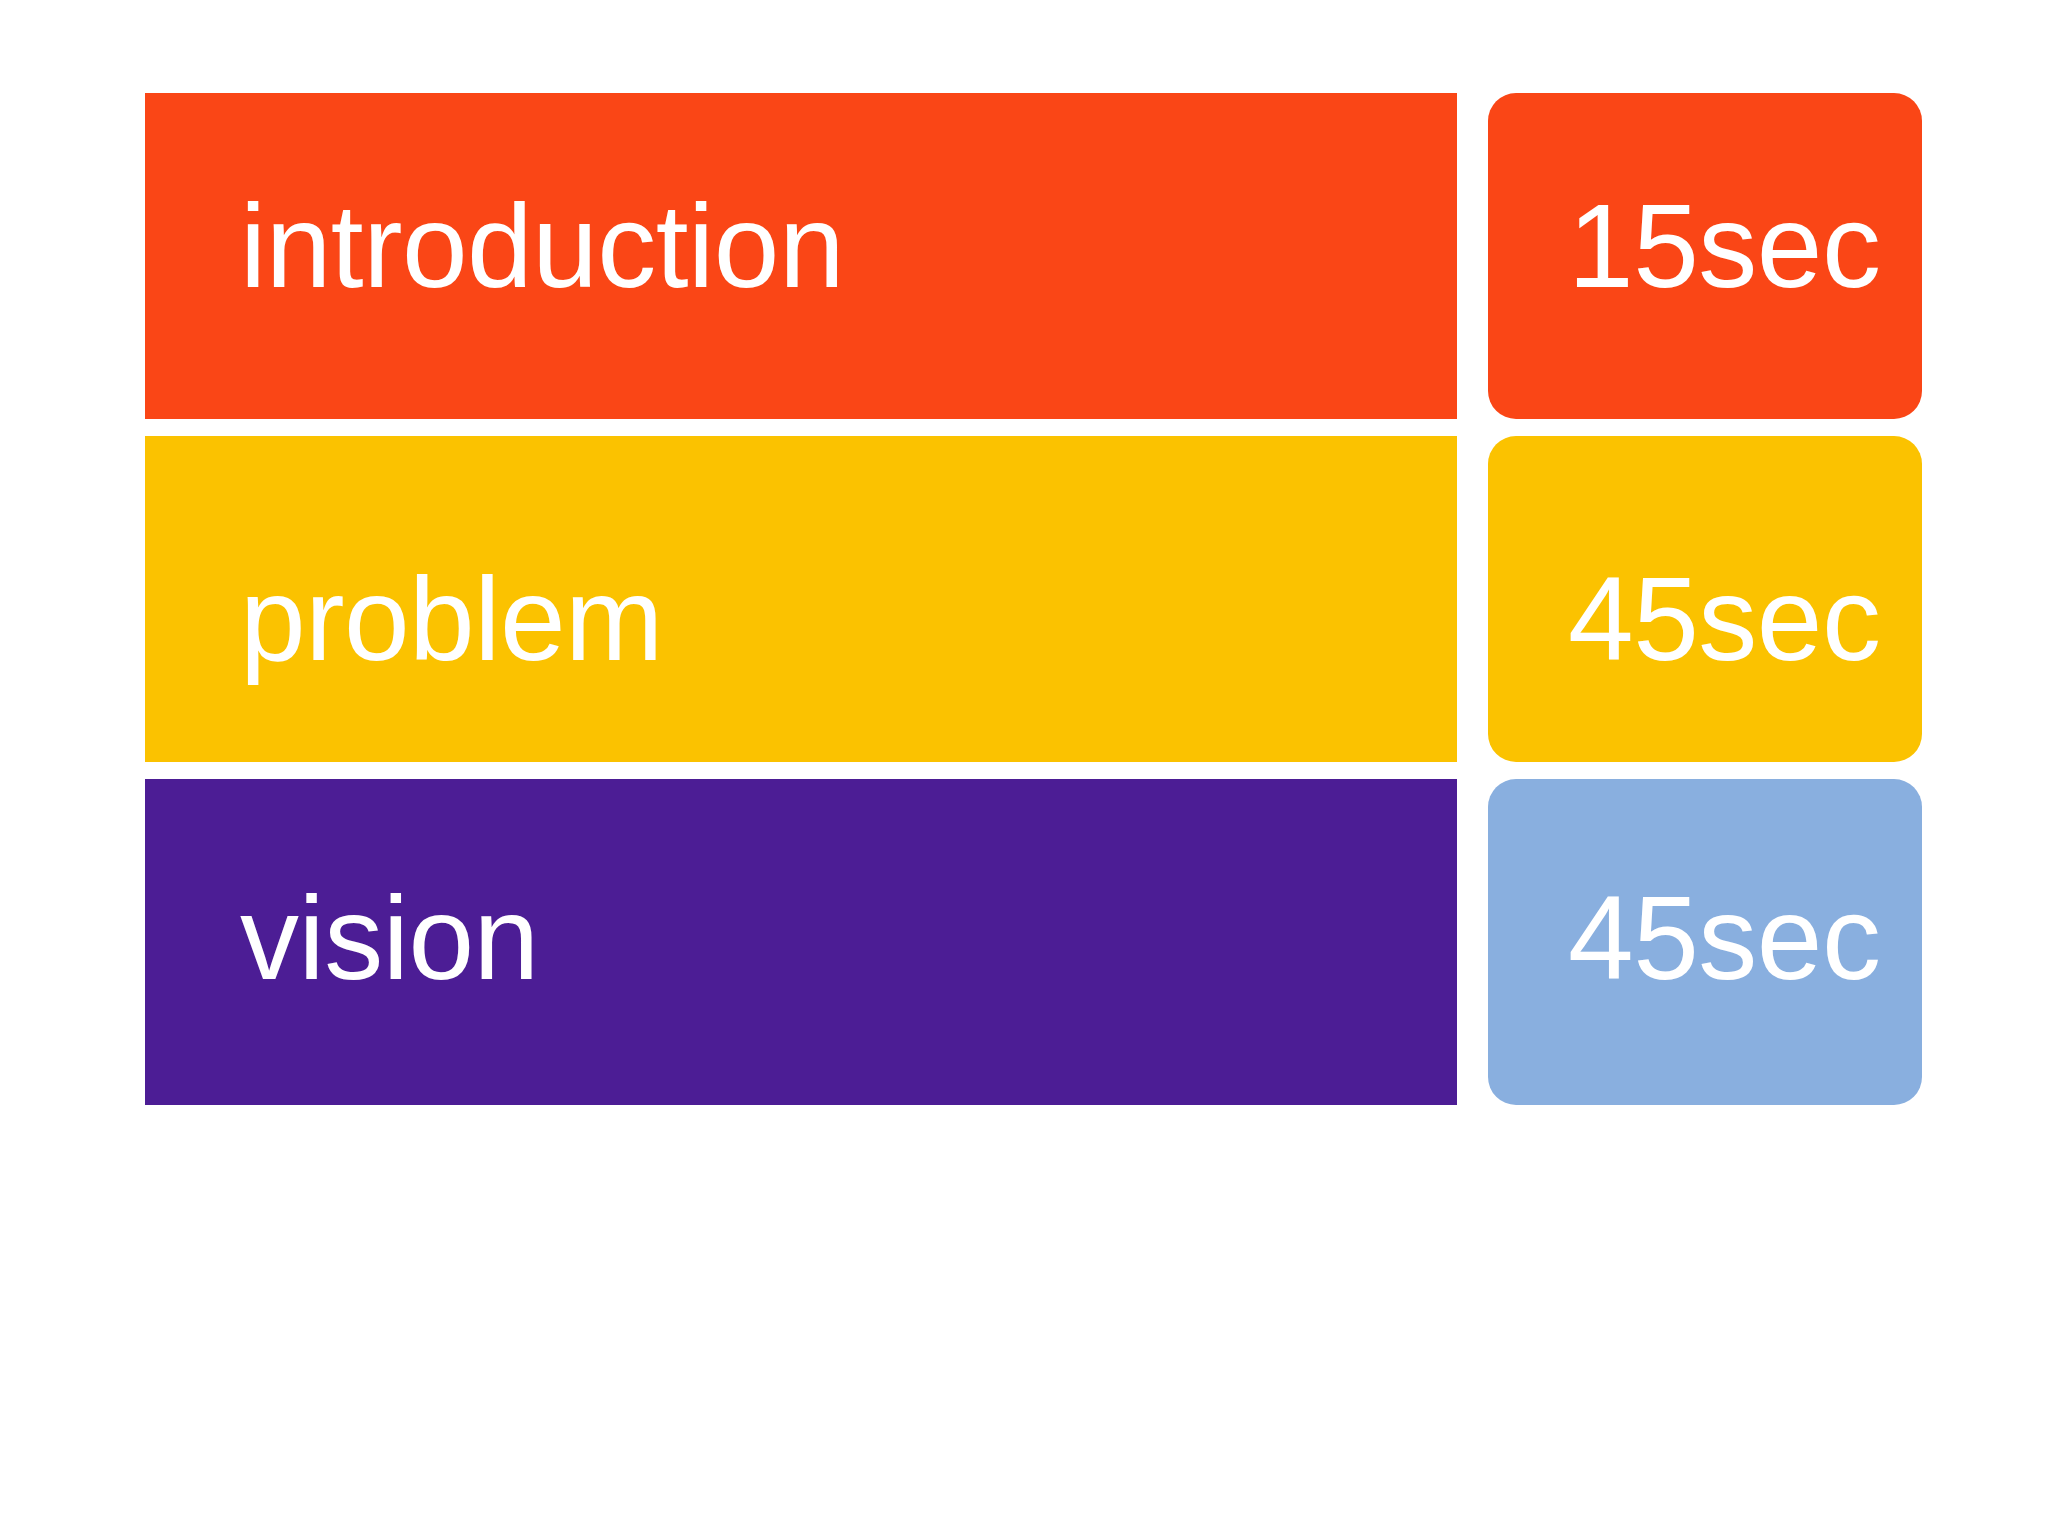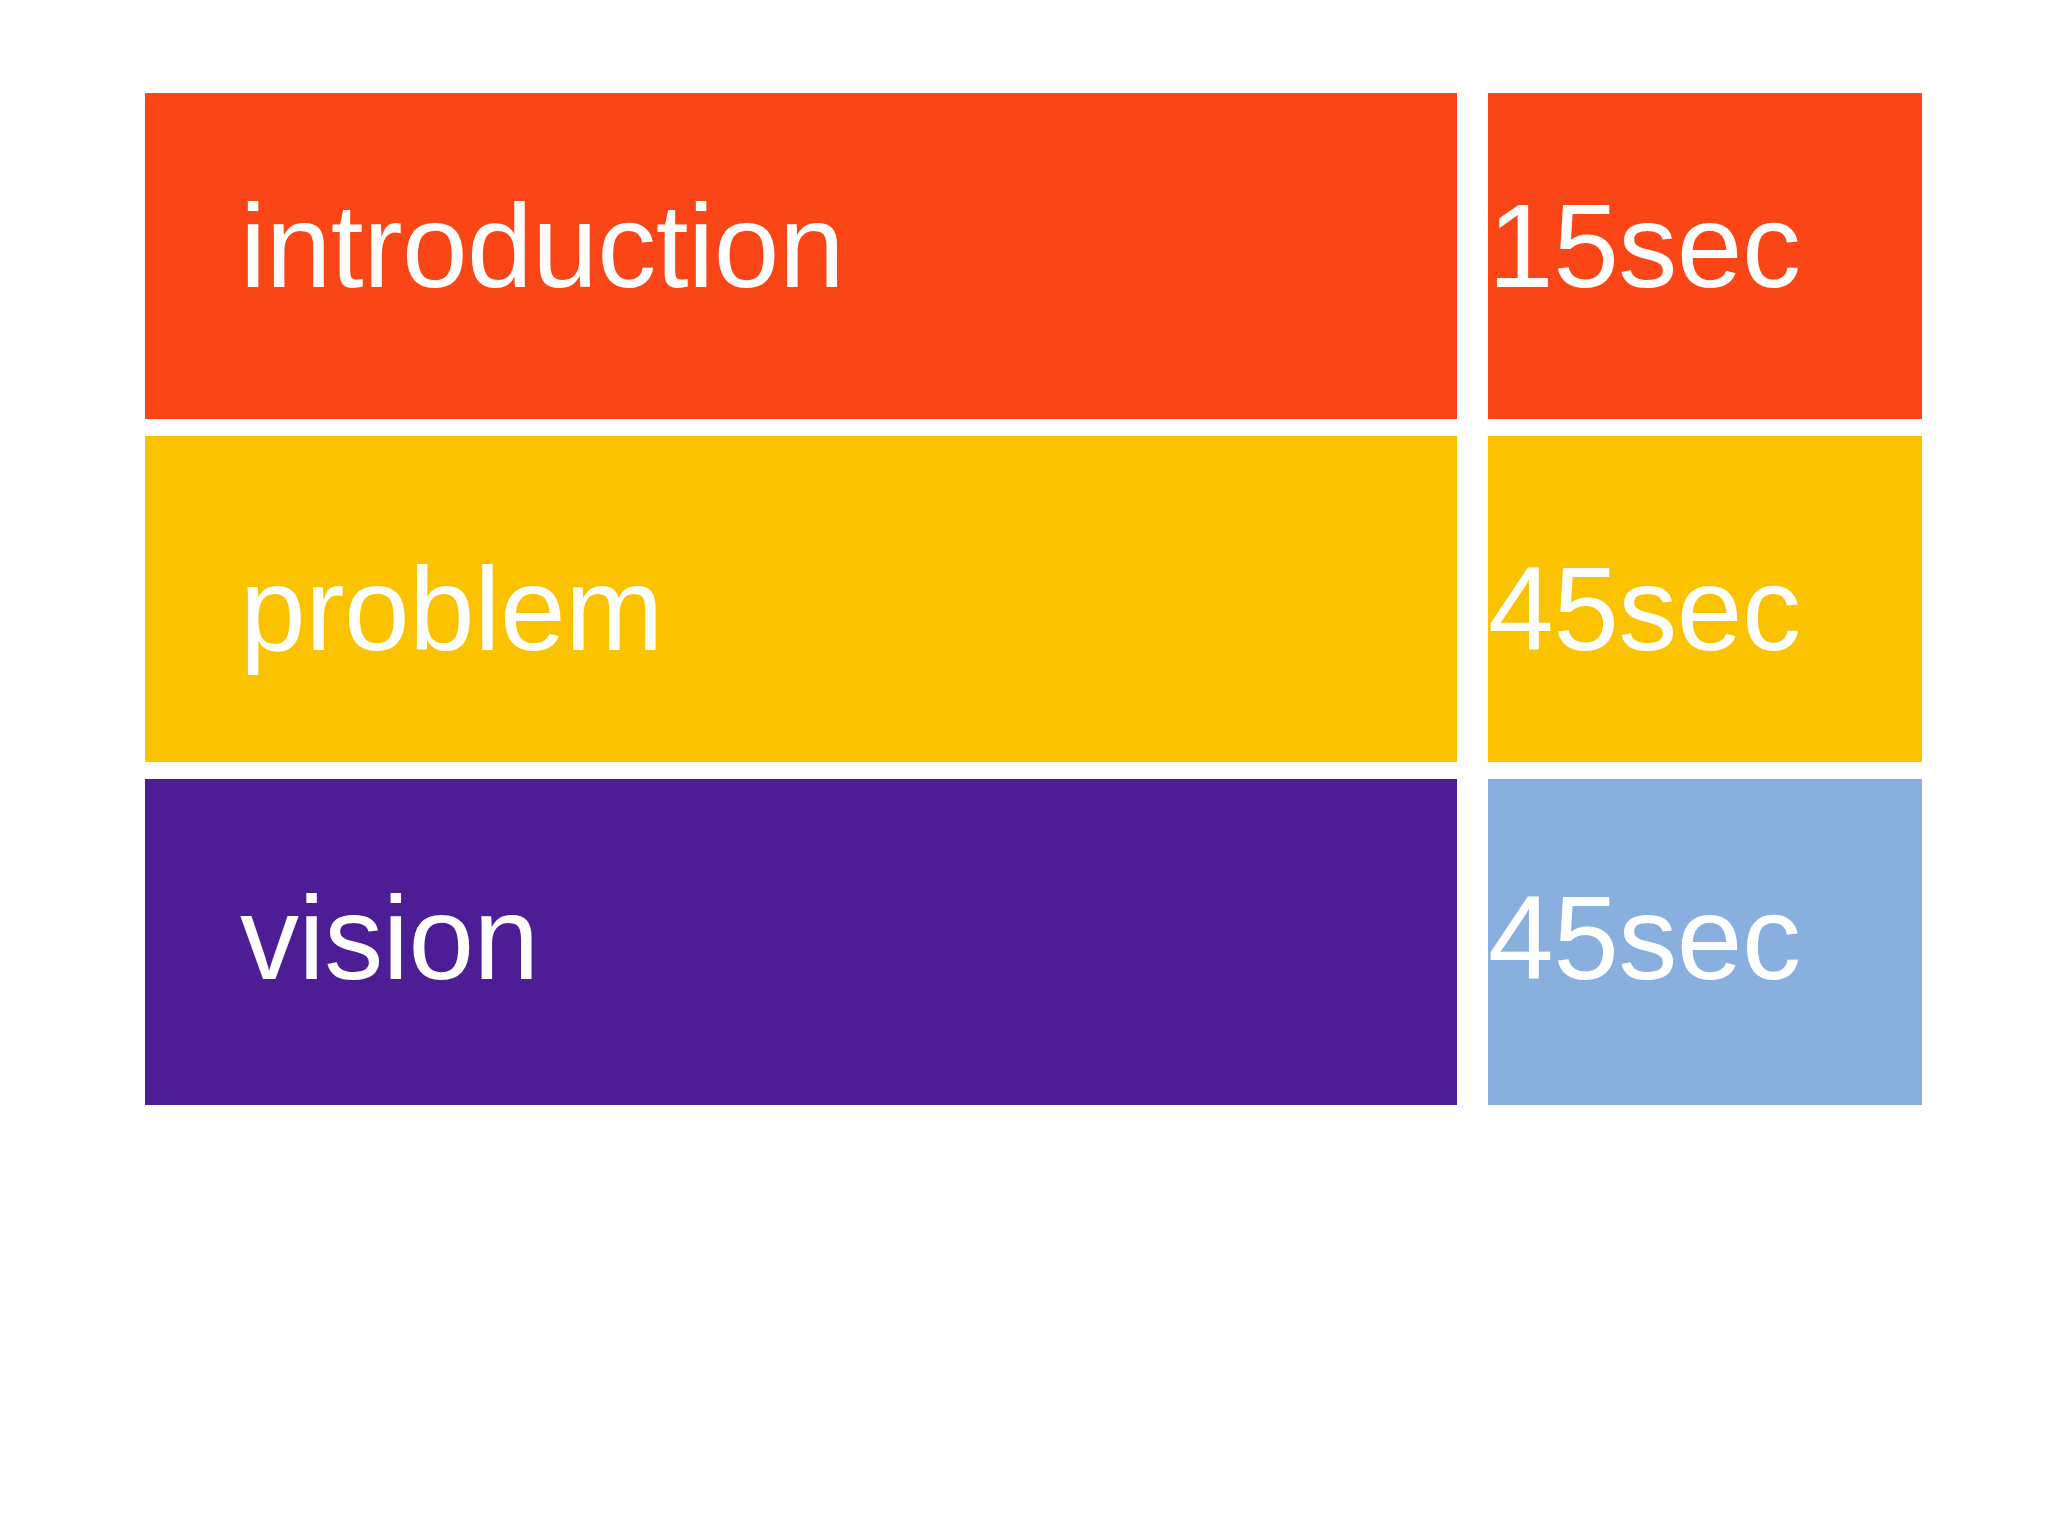--- a/index.html
+++ b/index.html
@@ -47,40 +47,42 @@
   }
 
   .cell-topic {
     flex: 0 0 1312px;
     width: 1312px;
     padding-left: 95px;
   }
 
   .cell-duration {
     flex: 1 1 auto;
+    padding-left: 80px;
+    border-radius: 28px;
   }
 
   .cell-text {
     color: #ffffff;
     font-size: 118px;
     line-height: 1.0;
     font-weight: 400;
     letter-spacing: -0.5px;
     white-space: nowrap;
     position: relative;
     top: -6px;
   }
 
   
   .row-1 .cell { background: #fa4616; }
   .row-2 .cell { background: #fbc200; }
   .row-3 .cell { background: #89afdf; }
 
   .row-1 .cell-text { position: relative; top: -10px; }
-  .row-2 .cell-text { position: relative; top: 10px; }
+  .row-2 .cell-text { position: relative; top: 20px; }
   .row-3 .cell-text { position: relative; top: -4px; }
 
   .blank-area {
     position: absolute;
     left: 0;
     top: 1105px;
     width: 2048px;
     height: 431px;
     background: #ffffff;
   }

